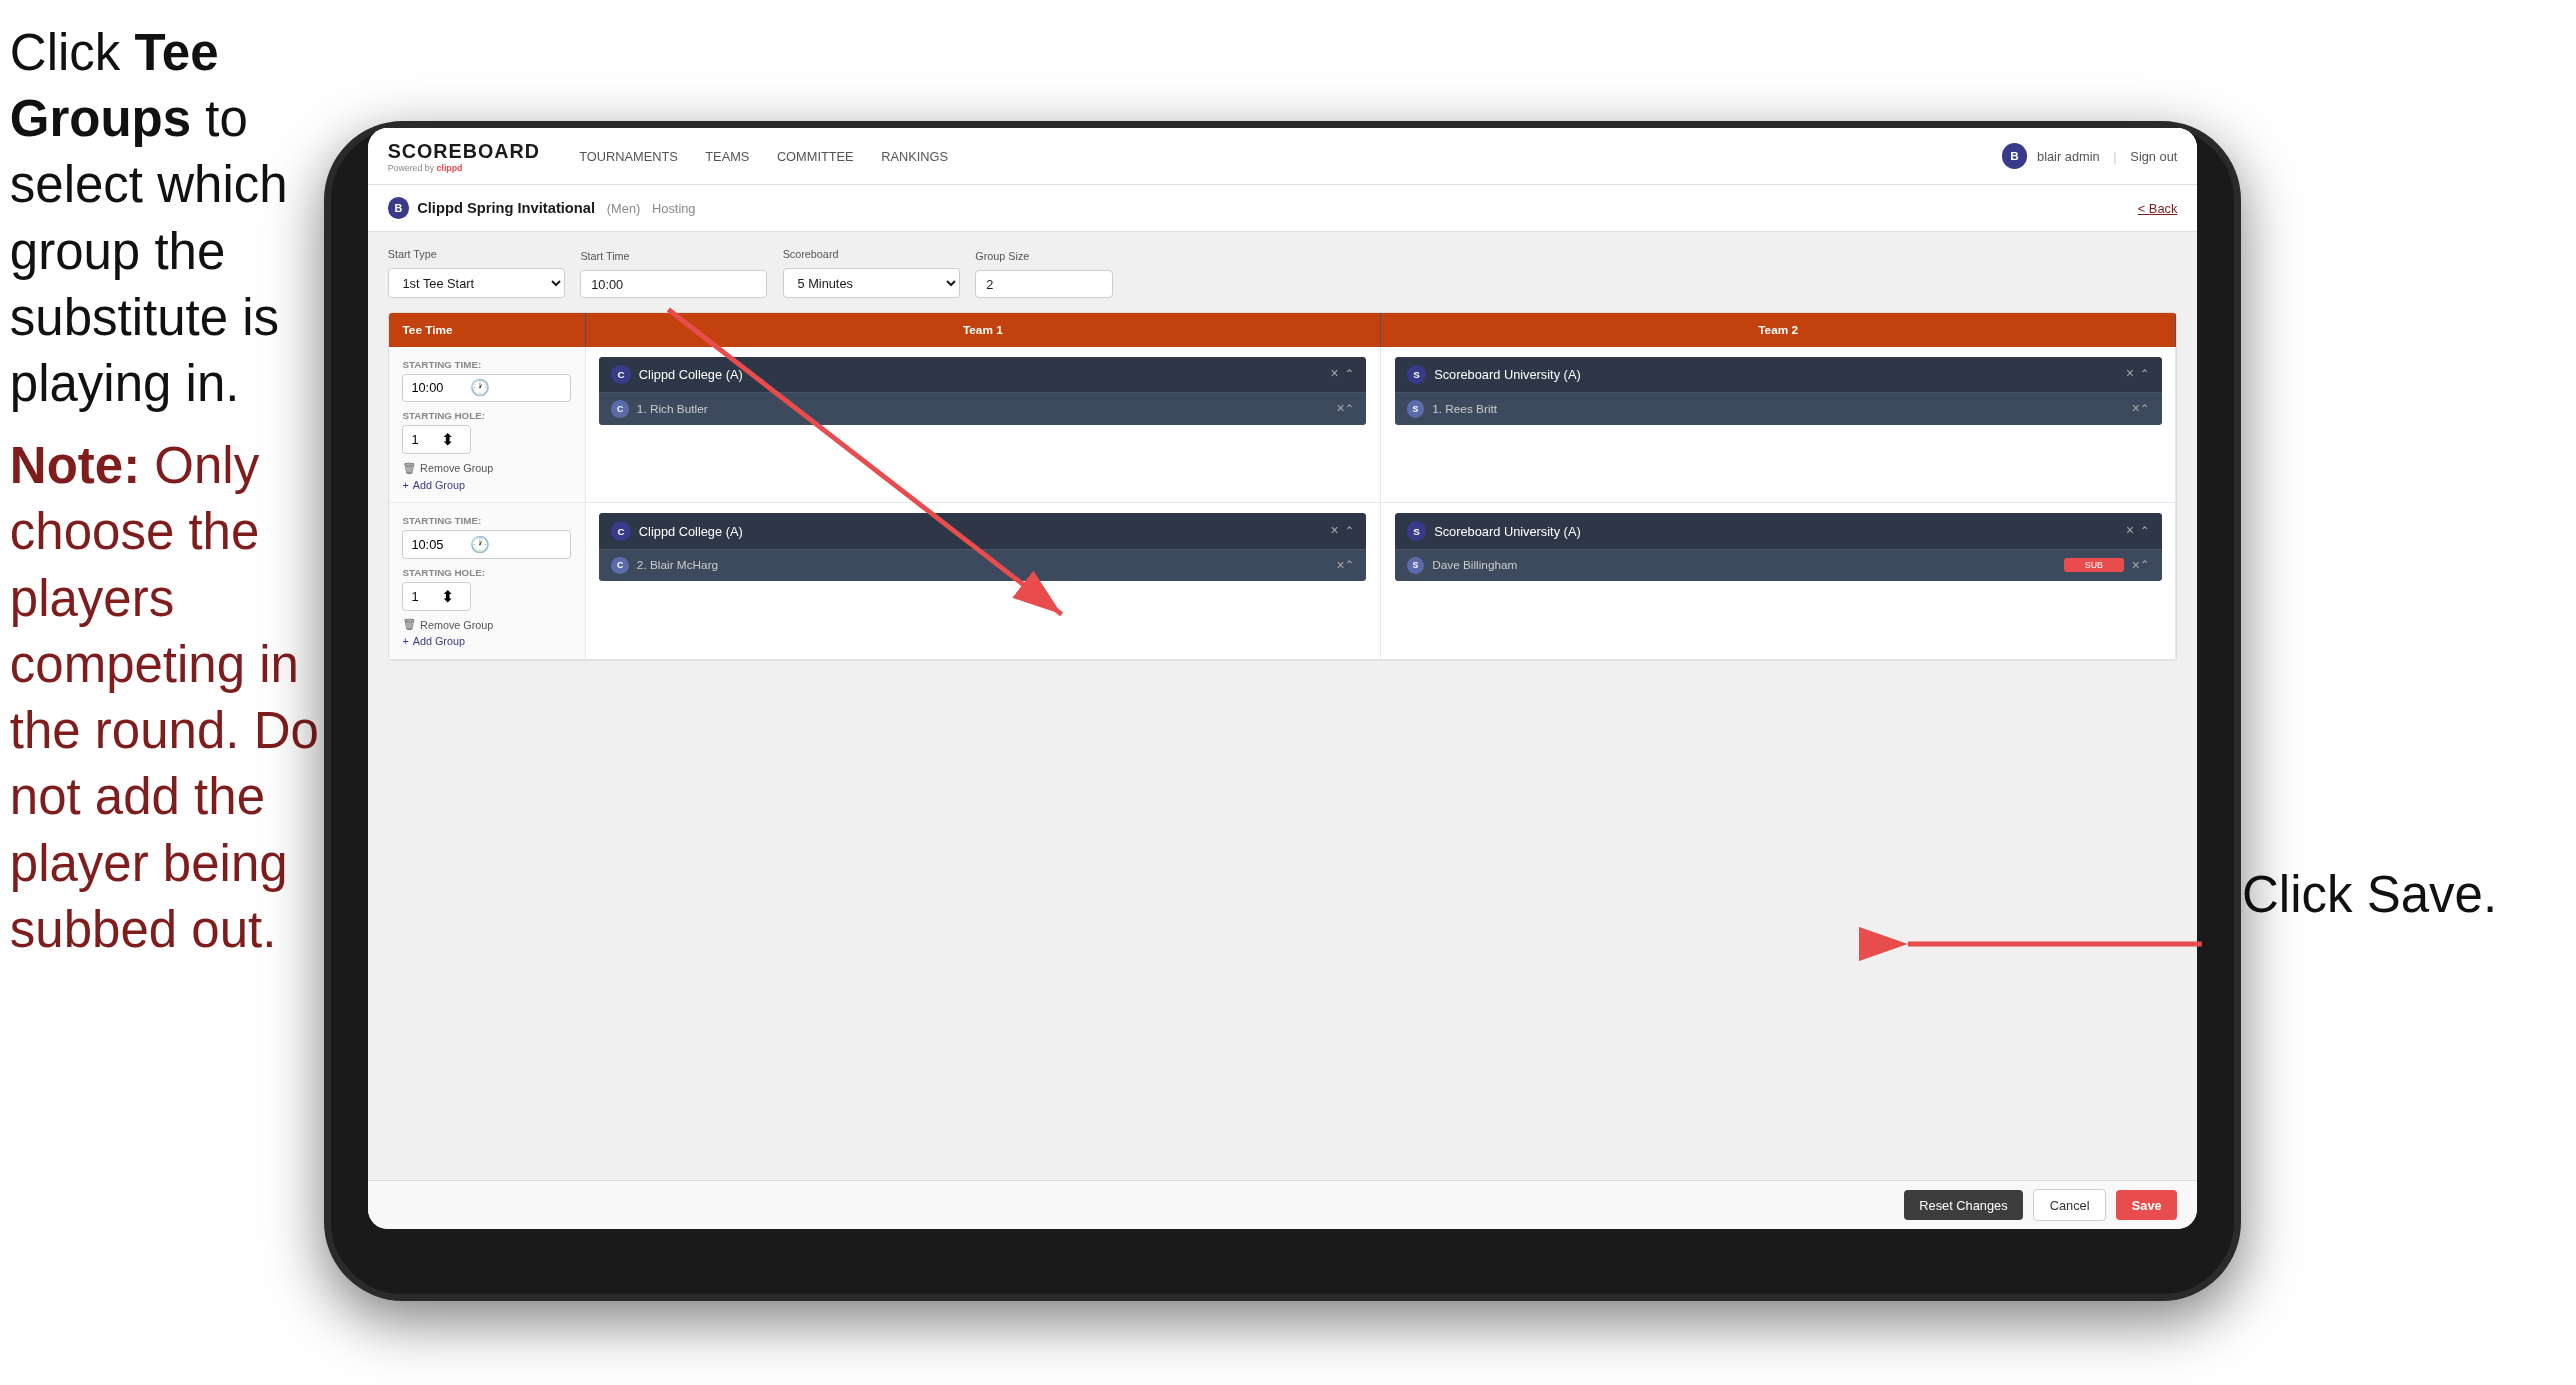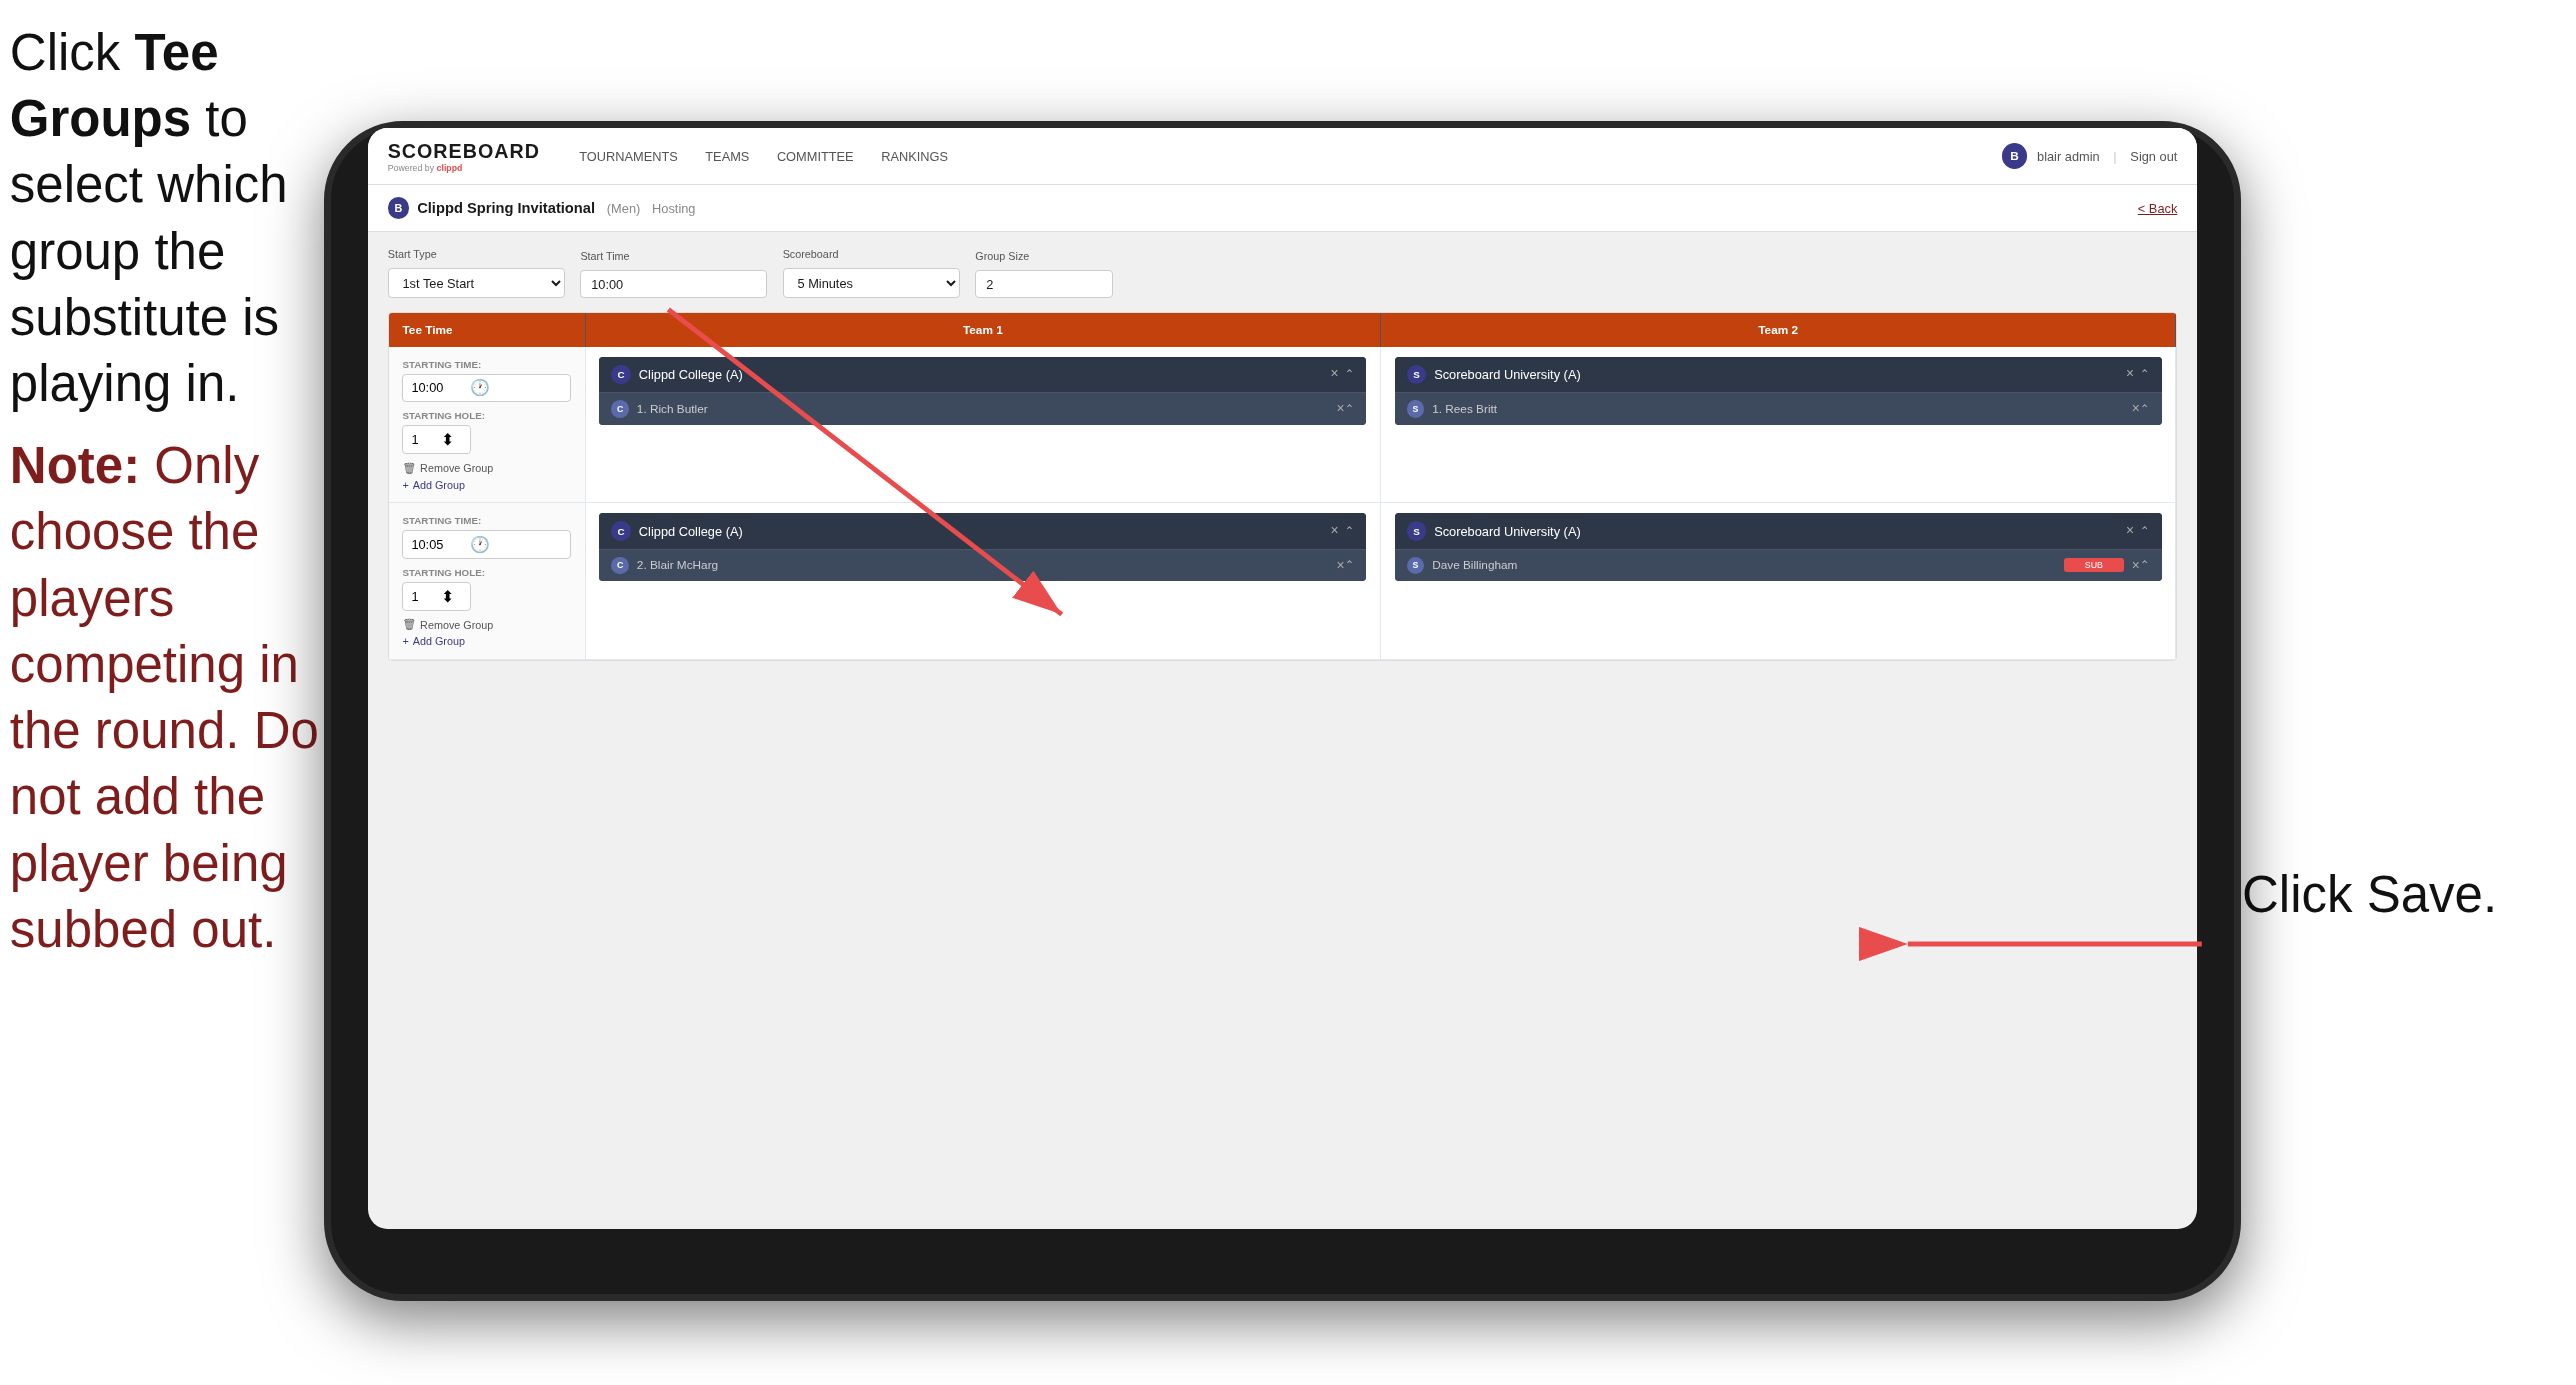--- a/index.html
+++ b/index.html
@@ -704,20 +704,25 @@
                 <span class="x-btn">×</span>
                 <span class="chevron-btn">⌃</span>
               </div>
             </div>
           </div>
         </div>
 
       </div>
     </div>
 
+    <div class="bottom-bar">
+      <button class="btn-reset">Reset Changes</button>
+      <button class="btn-cancel">Cancel</button>
+      <button class="btn-save">Save</button>
+    </div>
 
   </div>
 </div>
 
 <svg class="arrow-tee-groups" viewBox="0 0 500 360" xmlns="http://www.w3.org/2000/svg">
   <defs>
     <marker id="arrowhead1" markerWidth="10" markerHeight="7" refX="10" refY="3.5" orient="auto">
       <polygon points="0 0, 10 3.5, 0 7" fill="#e84c4c"></polygon>
     </marker>
   </defs>

